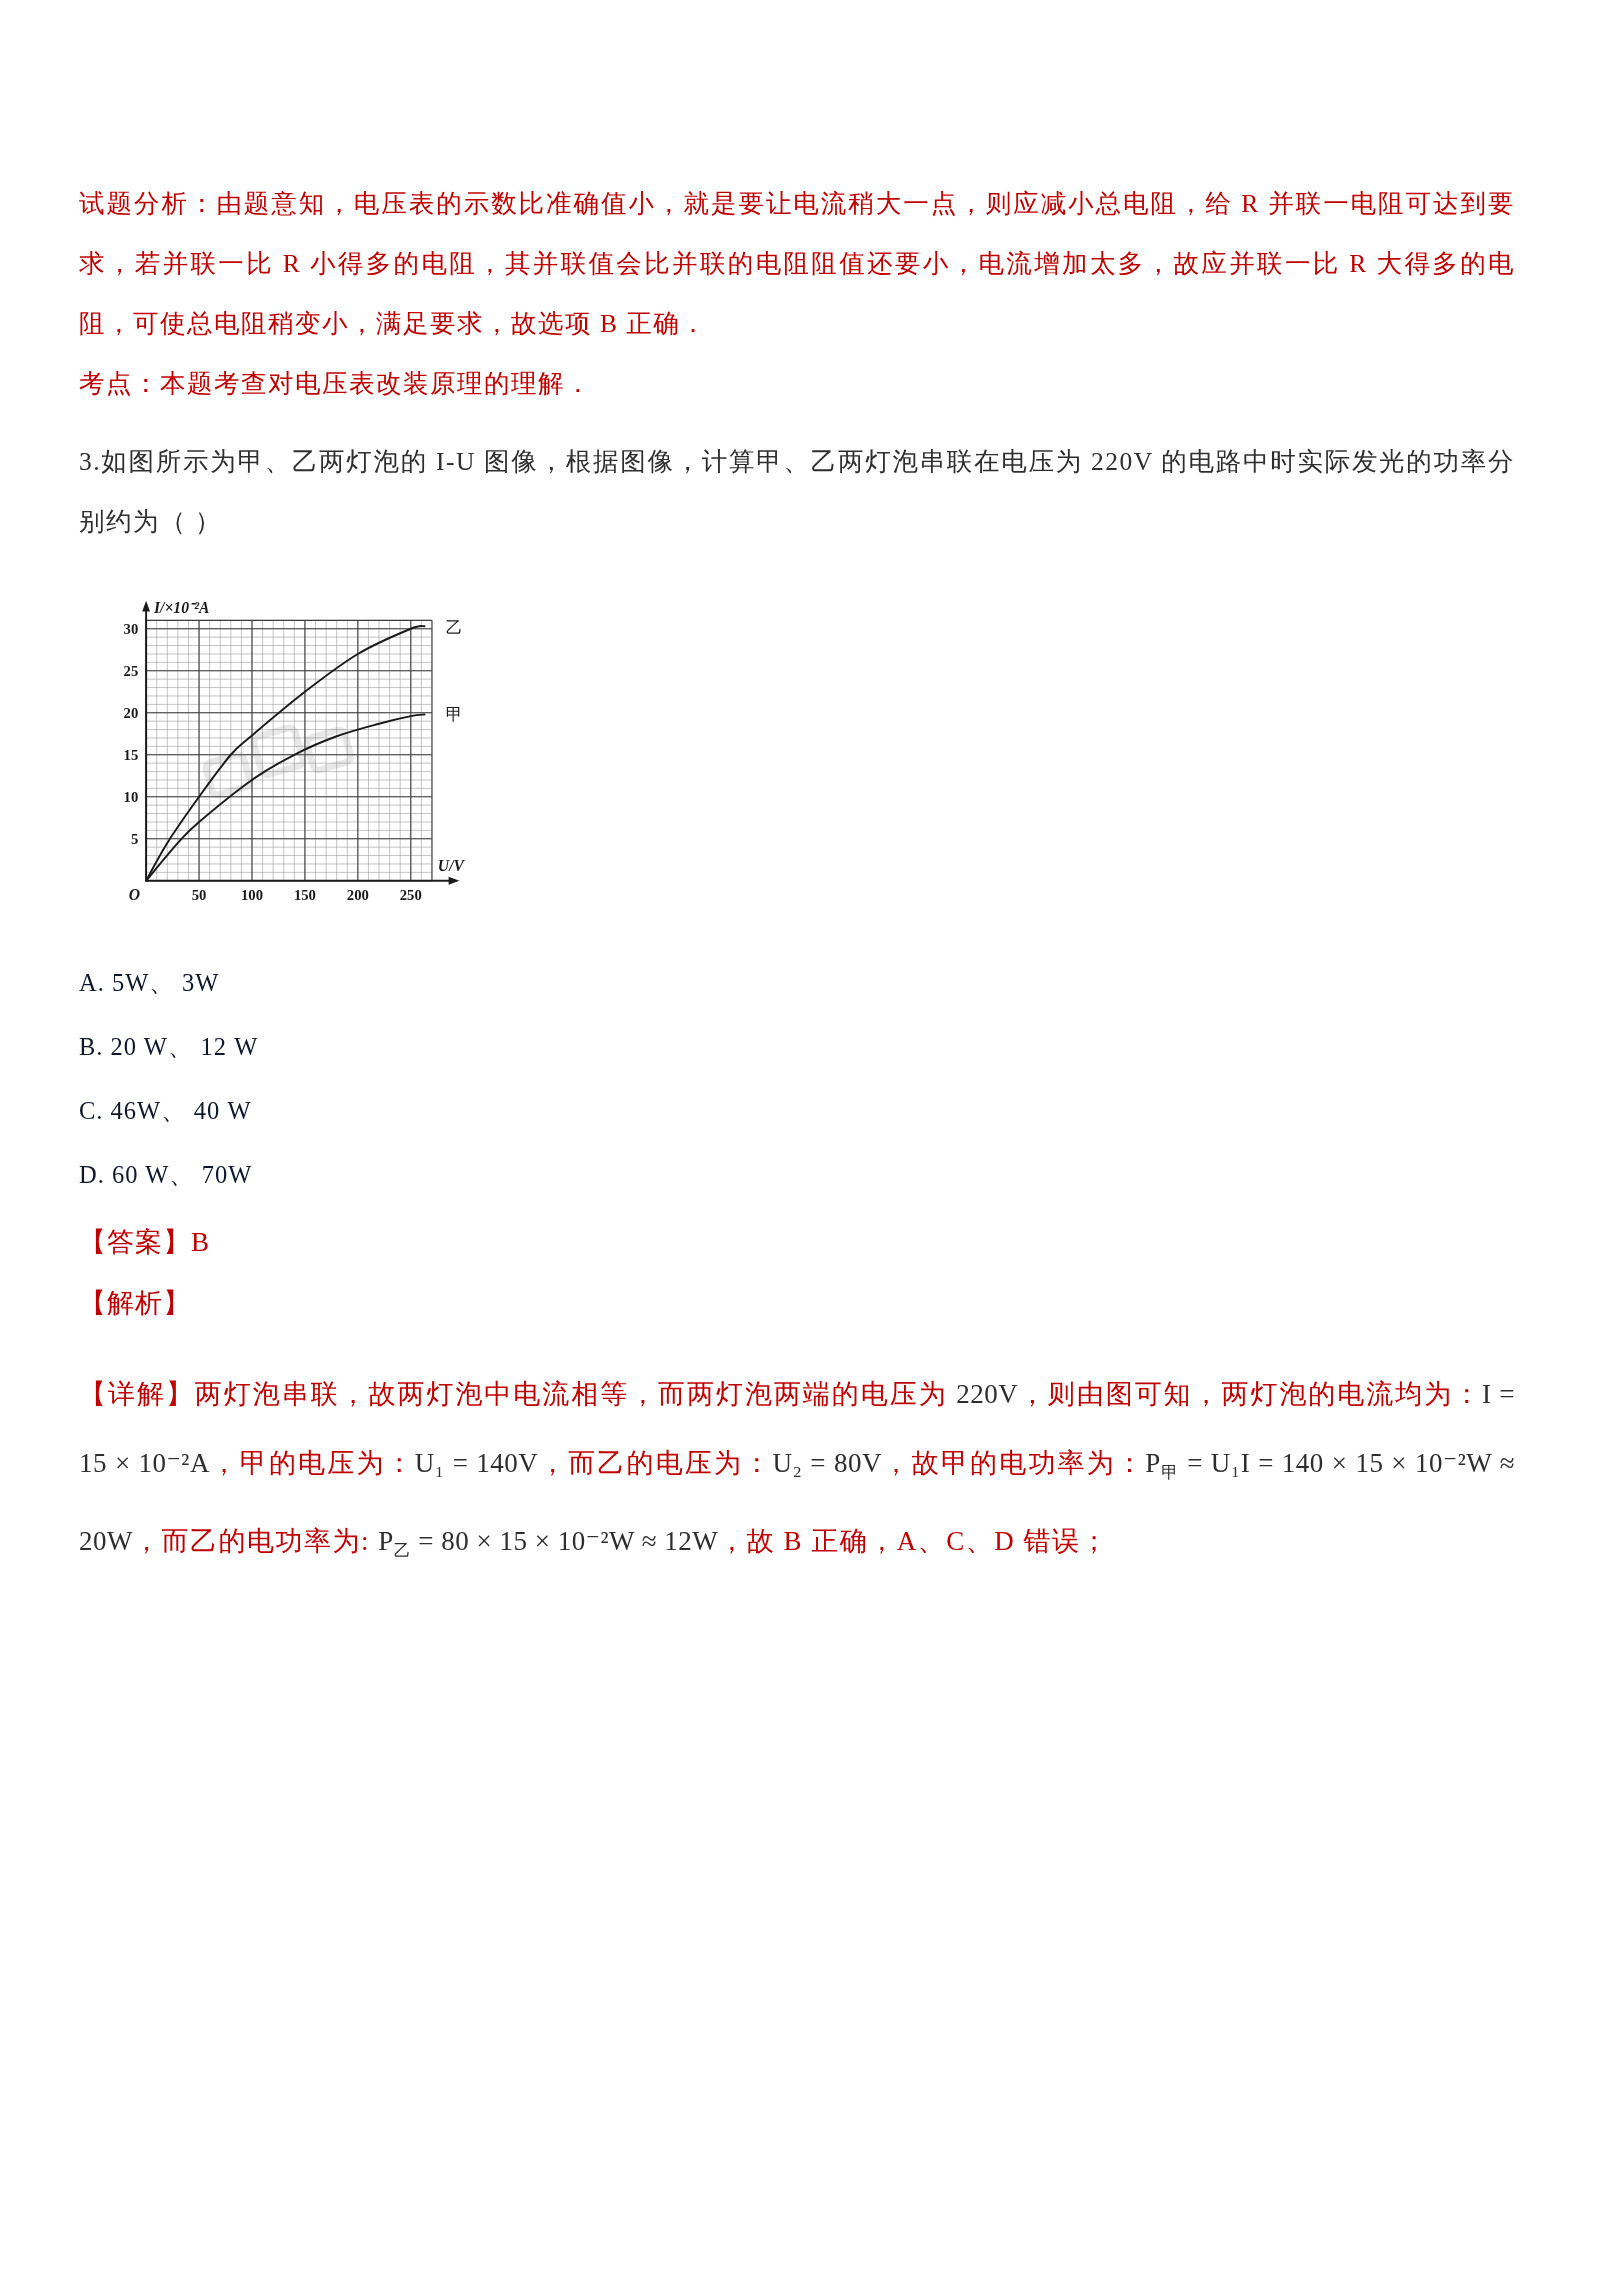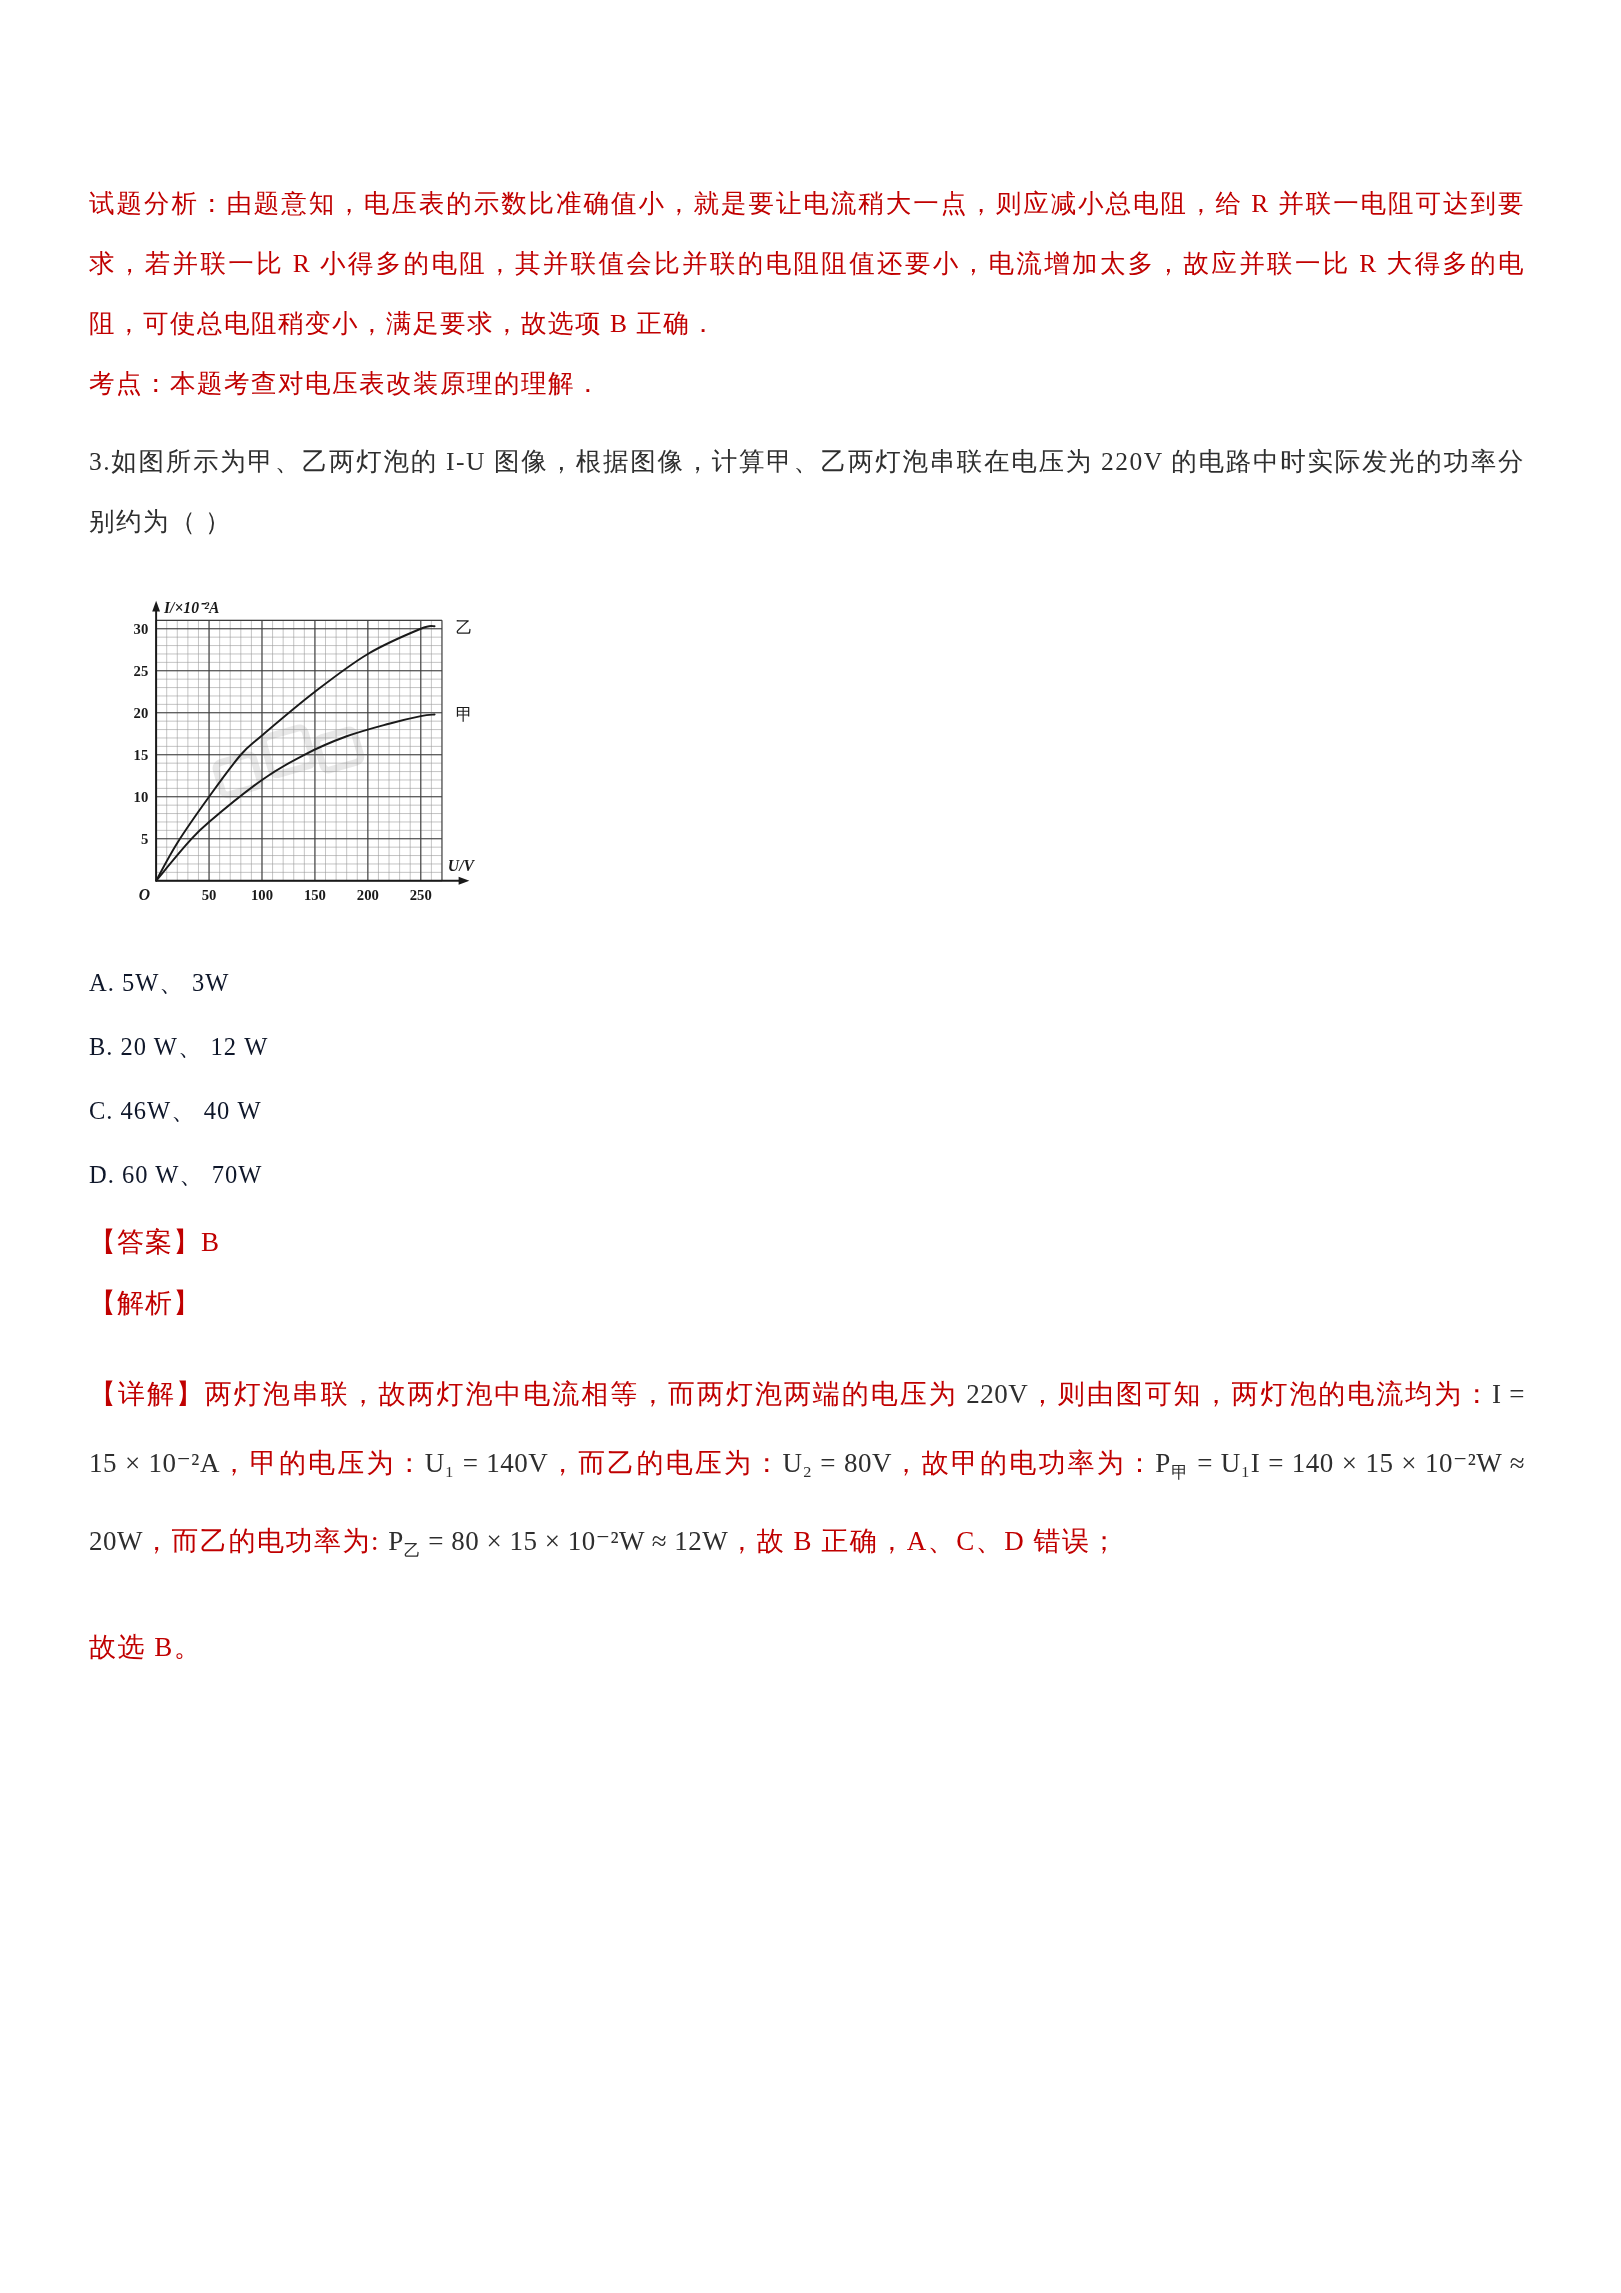--- a/index.html
+++ b/index.html
@@ -5,21 +5,21 @@
   html,body{margin:0;padding:0;}
   body{
     width:1621px;height:2294px;
     background:#ffffff;
     font-family:"Liberation Serif","DejaVu Serif",serif;
     position:relative;
     overflow:hidden;
   }
   .content{
     position:absolute;
-    left:89px;top:174px;
+    left:79px;top:174px;
     width:1436px;
   }
   .para{
     font-size:25.5px;
     line-height:60px;
     text-align:justify;
     margin:0;
     letter-spacing:1.5px;
   }
   .red{color:#c00000;}
@@ -180,16 +180,15 @@
     <p class="option-line">D. 60 W、 70W</p>
   </div>
 
   <div class="answer-block">
     <p class="answer-line red"><span>【答案】</span><span>B</span></p>
     <p class="answer-line red">【解析】</p>
   </div>
 
   <p class="detail-para"><span class="red">【详解】两灯泡串联，故两灯泡中电流相等，而两灯泡两端的电压为 </span><span class="dark formula">220V</span><span class="red">，则由图可知，两灯泡的电流均为：</span><span class="dark formula">I = 15 × 10⁻²A</span><span class="red">，甲的电压为：</span><span class="dark formula">U₁ = 140V</span><span class="red">，而乙的电压为：</span><span class="dark formula">U₂ = 80V</span><span class="red">，故甲的电功率为：</span><span class="dark formula"><span>P</span><sub>甲</sub><span> = U₁I = 140 × 15 × 10⁻²W ≈ 20W</span></span><span class="red">，而乙的电功率为: </span><span class="dark formula"><span>P</span><sub>乙</sub><span> = 80 × 15 × 10⁻²W ≈ 12W</span></span><span class="red">，故 B 正确，A、C、D 错误；</span></p>
 
-  <p class="detail-para red last-line">故选 B。</p>
 
 </div>
 
 
 </body></html>

